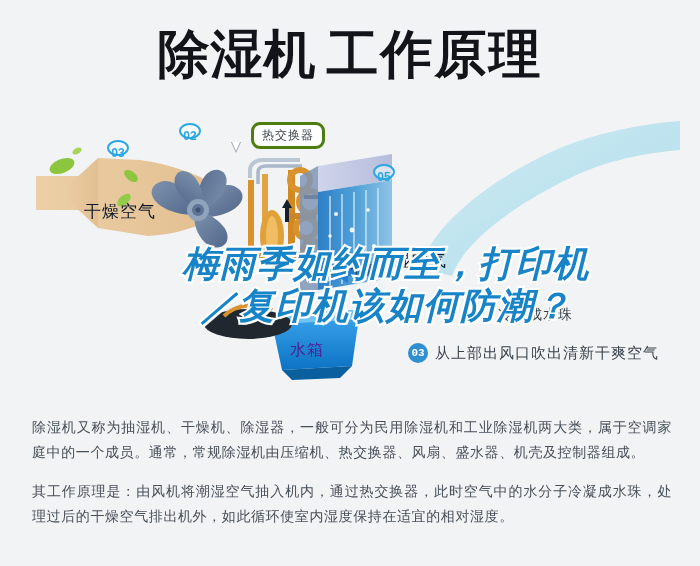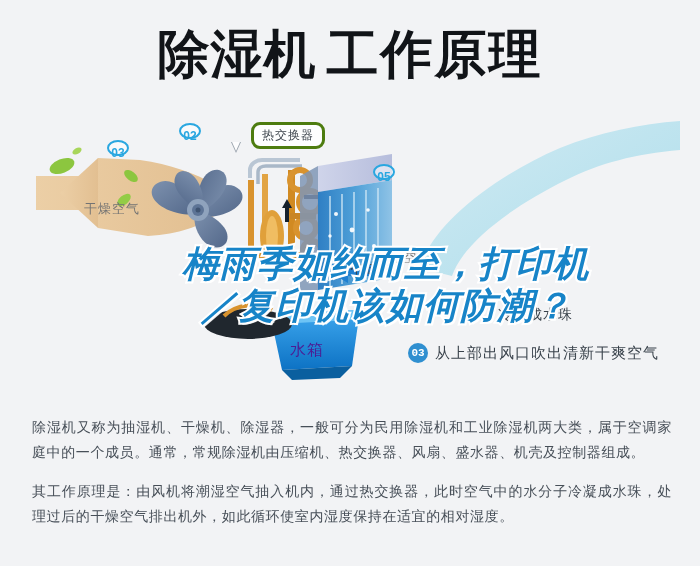--- a/index.html
+++ b/index.html
@@ -105,22 +105,22 @@
     left: -4px; top: -11px;
     width: 0; height: 0;
     border-left: 4px solid transparent;
     border-right: 4px solid transparent;
     border-top: 9px solid #fdfdfe;
   }
 
   
   .dlabel {
     position: absolute;
-    font-size: 13px;
-    color: #737373;
+    font-size: 17px;
+    color: #0f172a;
     letter-spacing: 1px;
     white-space: nowrap;
   }
   #lbl-dry   { left: 84px; top: 82px; }
   #lbl-humid { left: 375px; top: 83px; margin-top: 48px; }
   #lbl-tank  { left: 290px; top: 222px; color: #4c1d95; font-size: 16px; }
 
   
   .legend-row {
     position: absolute;

